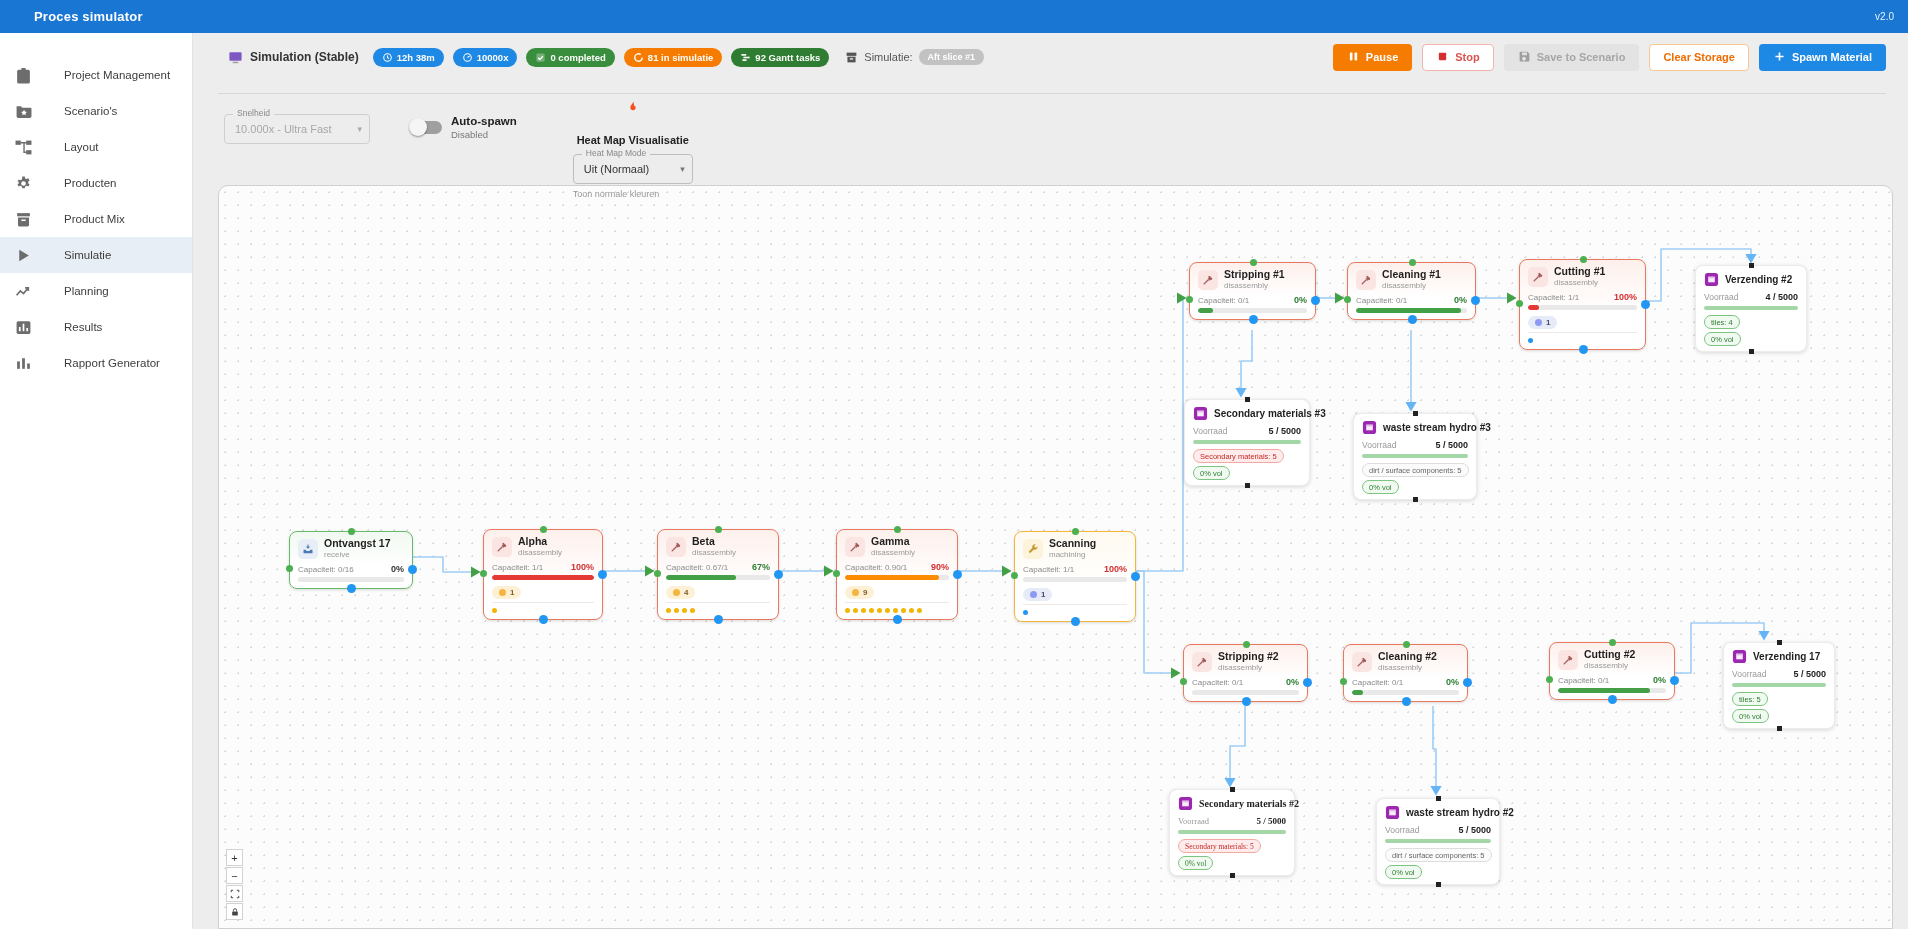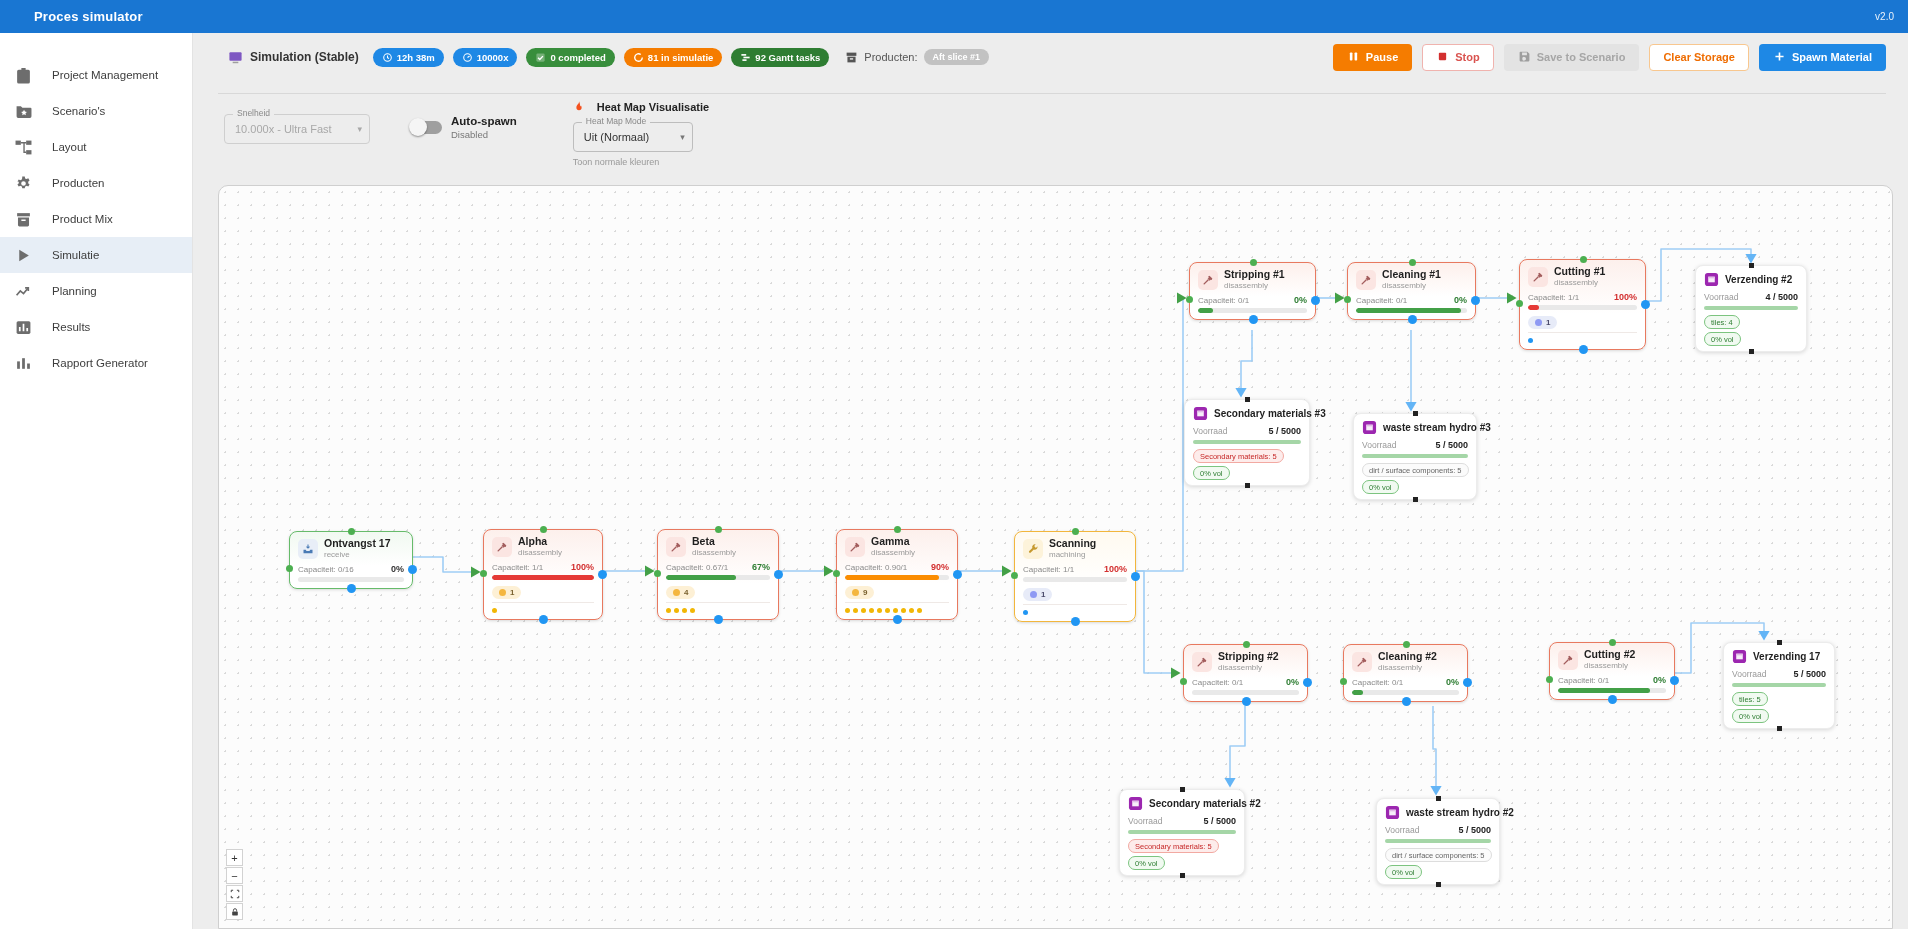--- a/index.html
+++ b/index.html
@@ -11,21 +11,21 @@
   .app-header { position:absolute; left:0; top:0; right:0; height:33px; background:#1976d2;
     display:flex; align-items:center; color:#fff; z-index:30; }
   .back-btn { width:34px; height:33px; display:flex; align-items:center; justify-content:center; cursor:pointer; }
   .app-title { font-size:13px; font-weight:bold; letter-spacing:.2px; }
   .app-version { margin-left:auto; margin-right:14px; font-size:10px; opacity:.9; }
 
   
   .sidebar { position:absolute; left:0; top:33px; bottom:0; width:193px; background:#fff;
     border-right:1px solid #e3e3e3; z-index:20; }
   .sb-list { padding-top:24px; }
-  .sb-item { height:36px; display:flex; align-items:center; padding-left:15px; gap:20px; cursor:pointer; }
+  .sb-item { height:36px; display:flex; align-items:center; padding-left:15px; gap:32px; cursor:pointer; }
   .sb-item.active { background:#e7eef6; }
   .sb-ico { width:17px; height:17px; color:#6d6d6d; display:inline-flex; }
   .sb-ico svg { width:17px; height:17px; }
   .sb-label { font-size:11.5px; color:#3d3d3d; }
   .sb-bottom { position:absolute; bottom:2px; left:0; right:0; border-top:1px solid #e0e0e0; padding-top:2px; background:#fff; }
 
   
   .toolbar-row { position:absolute; left:218px; right:22px; top:40px; height:34px;
     display:flex; align-items:center; z-index:10; }
   .sim-ico { width:15px; height:15px; display:inline-flex; margin:0 7px 0 10px; }
@@ -62,21 +62,21 @@
   .mselect.disabled .val, .mselect.disabled .arrow { color:#a8a8a8; }
   .speed-select { width:146px; margin-top:14px; }
   .autospawn { display:flex; align-items:center; gap:9px; margin-left:42px; margin-top:15px; }
   .toggle { width:30px; height:13px; background:#9f9f9f; border-radius:7px; position:relative; cursor:pointer; }
   .toggle .thumb { position:absolute; left:-3px; top:-3px; width:18px; height:18px; border-radius:50%;
     background:#f5f5f5; box-shadow:0 1px 2px rgba(0,0,0,.4); }
   .as-text { display:flex; flex-direction:column; }
   .as-label { font-size:11.5px; font-weight:bold; color:#222; }
   .as-status { font-size:9.5px; color:#777; margin-top:2px; }
   .heatmap { margin-left:56px; display:flex; flex-direction:column; }
-  .hm-title { display:flex; align-items:center; gap:12px; font-size:11px; font-weight:bold; color:#222; }
+  .hm-title { display:flex; align-items:center; gap:20px; font-size:11px; font-weight:bold; color:#222;flex-direction:column; }
   .hm-title svg { width:12px; height:12px; }
   .hm-select { width:120px; margin-top:8px; }
   .hm-hint { font-size:9px; color:#999; margin-top:5px; }
 
   
   .canvas { position:absolute; left:218px; top:185px; width:1675px; height:744px;
     border:1px solid #cfcfcf; border-radius:10px 10px 0 0; background-color:#fcfcfc;
     background-image:radial-gradient(circle,#d9d9d9 1px,transparent 1px); background-size:13px 13px;
     overflow:hidden; }
   .edges-svg { position:absolute; inset:0; width:100%; height:100%; }
@@ -293,21 +293,21 @@
       </span>
     </span>
   <span class="prod-wrap">
     <span class="prod-ico">
         <svg viewBox="0 0 16 16" fill="#555">
           <path d="M2 2h12v4H2z"></path>
           <path d="M3 7h10v7H3z"></path>
           <rect x="6" y="9" width="4" height="1.5" fill="#fff"></rect>
         </svg>
       </span>
-    <span class="prod-label">Producten:</span>
+    <span class="prod-label">Simulatie:</span>
     <span class="prod-chip">Aft slice #1</span>
   </span>
   <span class="tb-buttons">
     <span class="btn btn-pause">
         <span><svg viewBox="0 0 16 16" fill="#fff">
             <rect x="3.5" y="3" width="3.2" height="10" rx="1"></rect>
             <rect x="9.3" y="3" width="3.2" height="10" rx="1"></rect>
           </svg></span>
         <span>Pause</span>
       </span>
@@ -807,21 +807,21 @@
           <span class="sval">5 / 5000</span>
         </div>
         <div class="sbar"></div>
         <div class="spills">
           <span class="pill green">tiles: 5</span>
           <span class="pill green">0% vol</span>
         </div>
         <i class="shd top"></i>
         <i class="shd bot"></i>
       </div>
-      <div class="snode" style="left: 900px; top: 603px; width: 126px;">
+      <div class="snode" style="left: 950px; top: 603px; width: 126px; font-family: Liberation Serif, serif;">
         <div class="sh">
           <span class="sico">
             <svg viewBox="0 0 16 16">
               <rect x="1" y="1" width="14" height="14" rx="3" fill="#9c27b0"></rect>
               <path d="M4.5 5h7v6h-7z" fill="#fff" opacity=".92"></path>
               <path d="M4.5 5h7v1.8h-7z" fill="#e1bee7"></path>
             </svg>
           </span>
           <span class="stitle">Secondary materials #2</span>
         </div>

